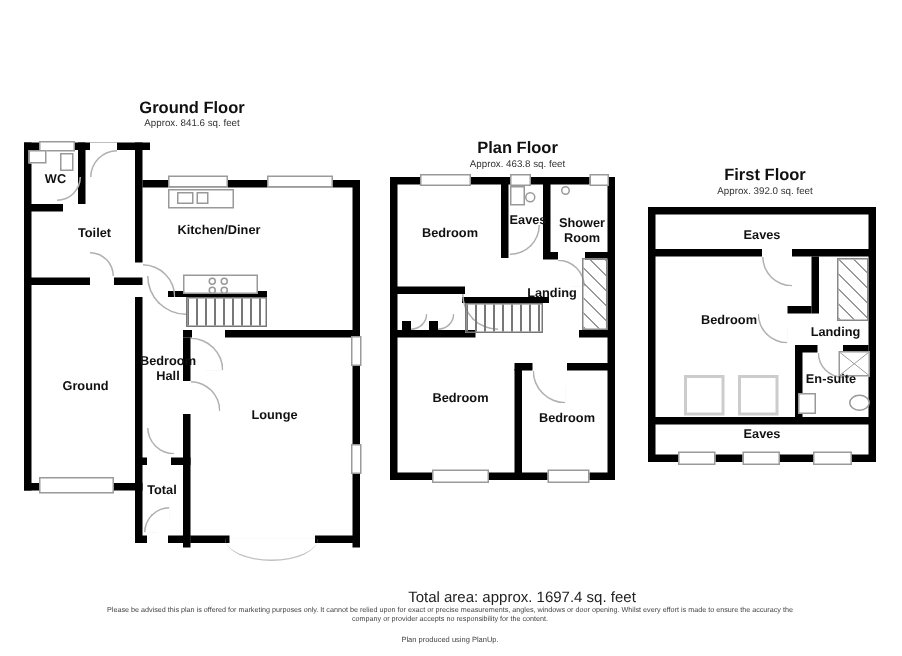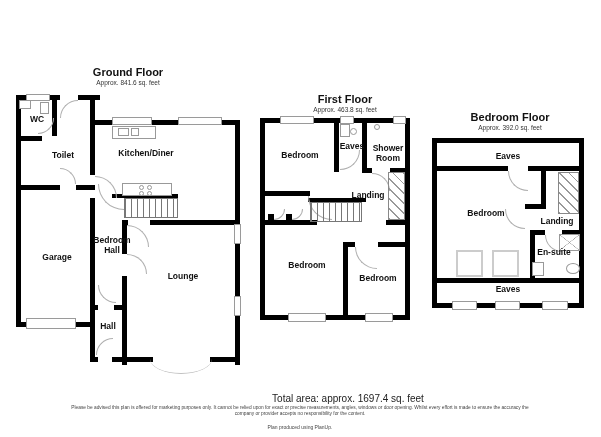--- a/index.html
+++ b/index.html
@@ -93,28 +93,28 @@
     <i class="fix round" style="left:139px;top:185px;width:5px;height:5px"></i>
     <i class="fix round" style="left:147px;top:185px;width:5px;height:5px"></i>
     <i class="fix round" style="left:139px;top:191px;width:5px;height:5px"></i>
     <i class="fix round" style="left:147px;top:191px;width:5px;height:5px"></i>
     <i class="fix" style="left:19px;top:100px;width:12px;height:9px"></i>
     <i class="fix" style="left:40px;top:102px;width:9px;height:12px"></i>
 
     <div class="lbl" style="left:37px;top:120px">WC</div>
     <div class="lbl" style="left:63px;top:156px">Toilet</div>
     <div class="lbl" style="left:146px;top:154px">Kitchen/Diner</div>
-    <div class="lbl" style="left:57px;top:258px">Garage</div>
+    <div class="lbl" style="left:57px;top:258px">Ground</div>
     <div class="lbl wrap" style="left:112px;top:246px;width:54px">Bedroom Hall</div>
     <div class="lbl" style="left:183px;top:277px">Lounge</div>
-    <div class="lbl" style="left:108px;top:327px">Hall</div>
-  </div>
-
-  <div>
-    <div class="ftitle" style="left:345px;top:93px">First Floor</div>
+    <div class="lbl" style="left:108px;top:327px">Total</div>
+  </div>
+
+  <div>
+    <div class="ftitle" style="left:345px;top:93px">Plan Floor</div>
     <div class="farea" style="left:345px;top:106px">Approx. 463.8 sq. feet</div>
 
     <i class="w" style="left:260px;top:118px;width:150px;height:5px"></i>
     <i class="w" style="left:260px;top:315px;width:150px;height:5px"></i>
     <i class="w" style="left:260px;top:118px;width:5px;height:202px"></i>
     <i class="w" style="left:405px;top:118px;width:5px;height:202px"></i>
     <i class="w" style="left:334px;top:118px;width:5px;height:54px"></i>
     <i class="w" style="left:362px;top:118px;width:5px;height:54px"></i>
     <i class="w" style="left:362px;top:168px;width:10px;height:5px"></i>
     <i class="w" style="left:390px;top:168px;width:20px;height:5px"></i>
@@ -150,21 +150,21 @@
 
     <div class="lbl" style="left:300px;top:156px">Bedroom</div>
     <div class="lbl" style="left:352px;top:147px">Eaves</div>
     <div class="lbl wrap" style="left:388px;top:154px;width:46px">Shower Room</div>
     <div class="lbl" style="left:368px;top:196px">Landing</div>
     <div class="lbl" style="left:307px;top:266px">Bedroom</div>
     <div class="lbl" style="left:378px;top:279px">Bedroom</div>
   </div>
 
   <div>
-    <div class="ftitle" style="left:510px;top:111px">Bedroom Floor</div>
+    <div class="ftitle" style="left:510px;top:111px">First Floor</div>
     <div class="farea" style="left:510px;top:124px">Approx. 392.0 sq. feet</div>
 
     <i class="w" style="left:432px;top:138px;width:152px;height:5px"></i>
     <i class="w" style="left:432px;top:138px;width:5px;height:170px"></i>
     <i class="w" style="left:579px;top:138px;width:5px;height:170px"></i>
     <i class="w" style="left:432px;top:303px;width:152px;height:5px"></i>
     <i class="w" style="left:432px;top:166px;width:76px;height:5px"></i>
     <i class="w" style="left:528px;top:166px;width:56px;height:5px"></i>
     <i class="w" style="left:541px;top:171px;width:5px;height:38px"></i>
     <i class="w" style="left:525px;top:204px;width:16px;height:5px"></i>

